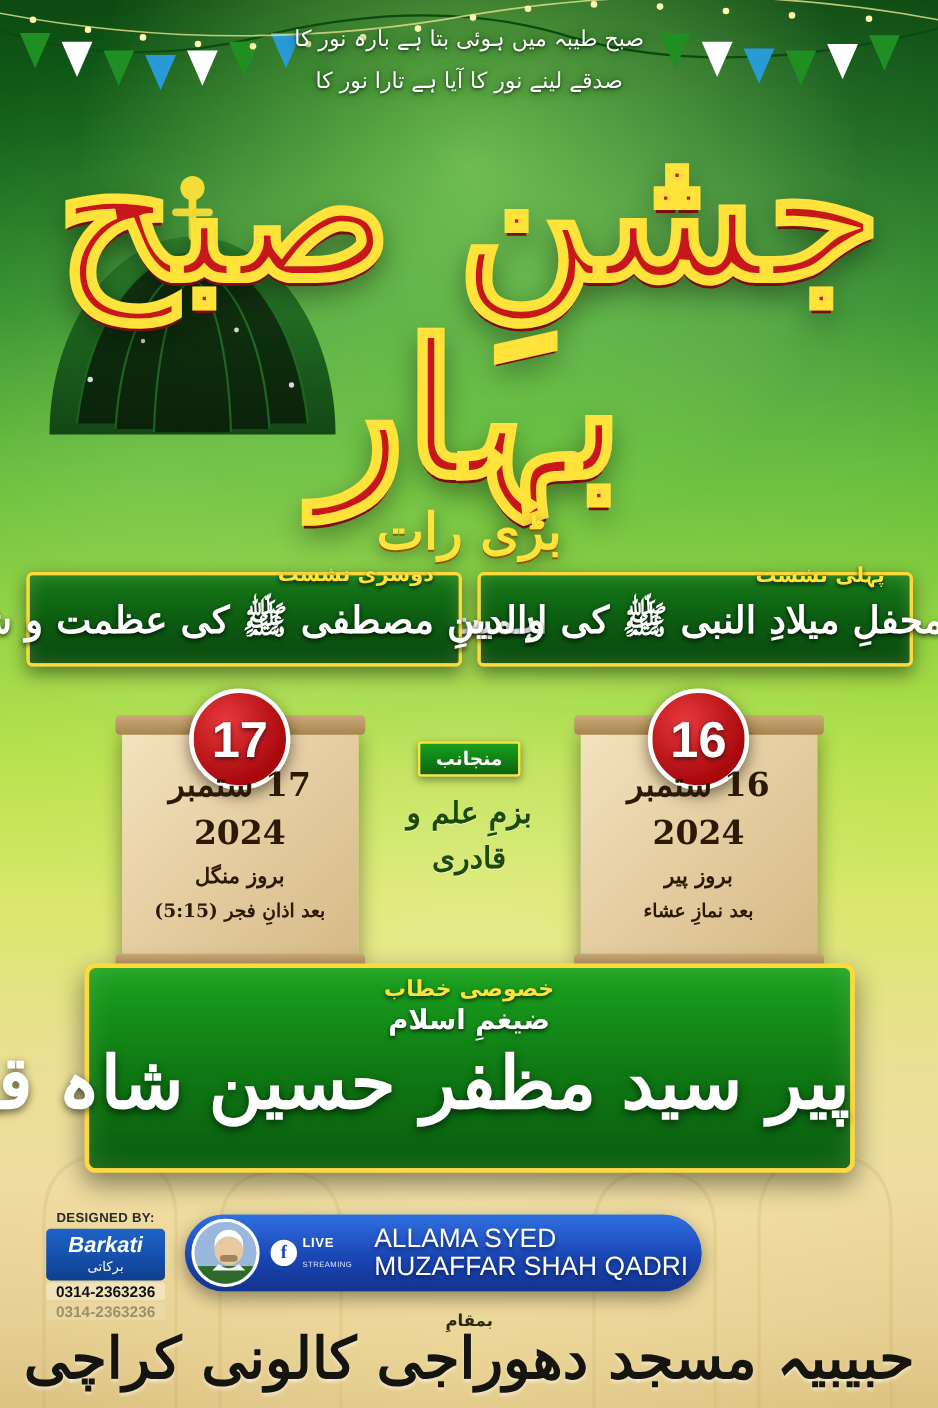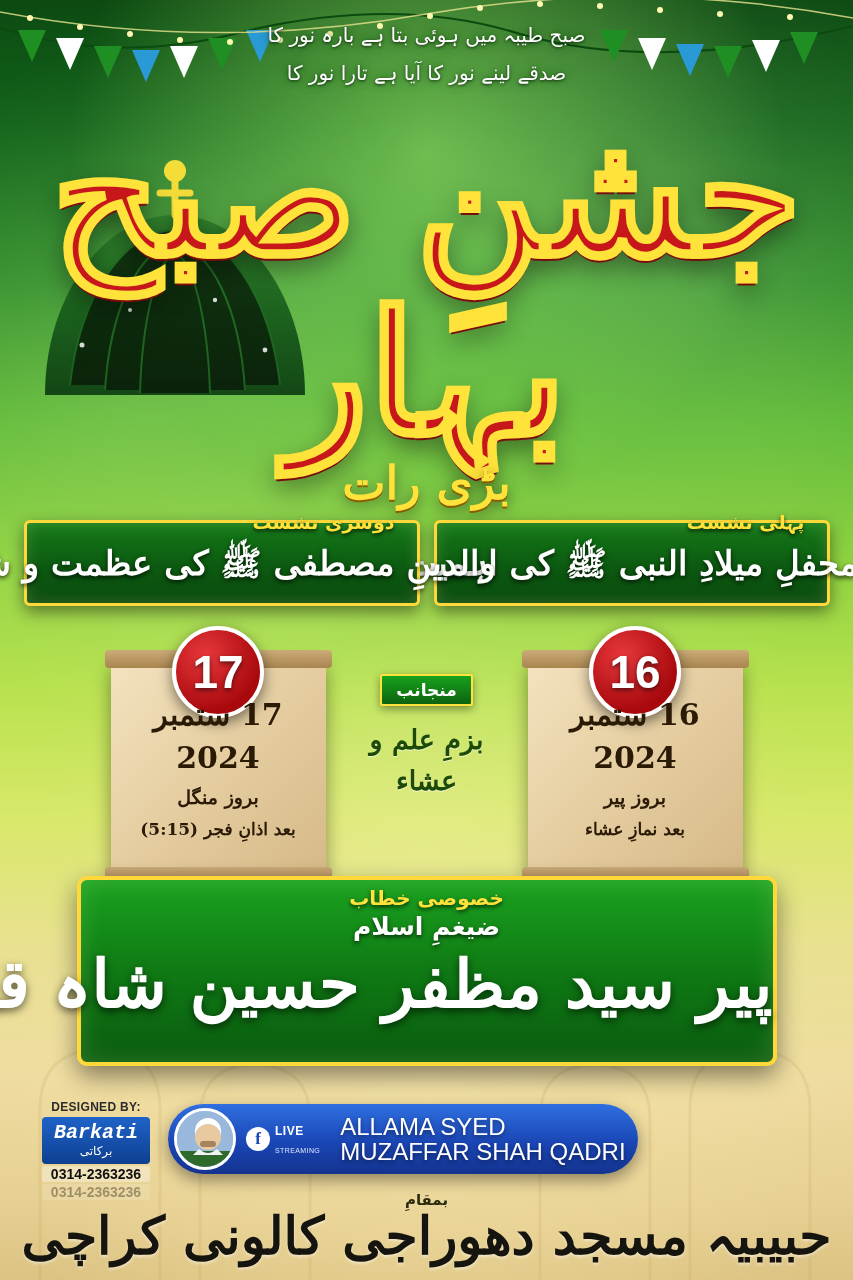--- a/index.html
+++ b/index.html
@@ -249,21 +249,21 @@
     text-align: center;
     font-family: "Liberation Sans", sans-serif;
   }
   .designer-label { font-size: 12px; font-weight: 700; color: #2b2b2b; letter-spacing: .3px; }
   .designer-logo {
     margin-top: 3px;
     background: linear-gradient(180deg,#1e63c8,#0e3f91);
     border-radius: 4px; padding: 4px 0 6px;
     color: #fff;
   }
-  .designer-logo .brand { font-family: Liberation Mono, monospace; font-size: 20px; font-style: italic; font-weight: 700; }
+  .designer-logo .brand { font-family: Liberation Sans, sans-serif; font-size: 20px; font-style: italic; font-weight: 700; }
   .designer-logo .brand-ur { font-family: "DejaVu Sans", sans-serif; font-size: 12px; direction: rtl; }
   .designer-phone {
     margin-top: 2px; font-size: 14px; font-weight: 700; color: #111;
     background: rgba(255,255,255,.35); border-radius: 3px;
   }
   .designer-phone.ghost { opacity: .35; }
 
   
   .livebar {
     position: absolute;
@@ -433,21 +433,21 @@
         <div class="scroll-text">
           <span class="scroll-date">16 ستمبر 2024</span>
           <span class="scroll-day">بروز پیر</span>
           <span class="scroll-time">بعد نمازِ عشاء</span>
         </div>
       </div>
     </div>
 
     <div class="middle-col">
       <span class="ribbon">منجانب</span>
-      <div class="middle-text">بزمِ علم و عشاء</div>
+      <div class="middle-text">بزمِ علم و قادری</div>
     </div>
 
     <div class="scroll">
       <div class="badge">17</div>
       <div class="scroll-inner">
         <div class="scroll-text">
           <span class="scroll-date">17 ستمبر 2024</span>
           <span class="scroll-day">بروز منگل</span>
           <span class="scroll-time">بعد اذانِ فجر (5:15)</span>
         </div>

